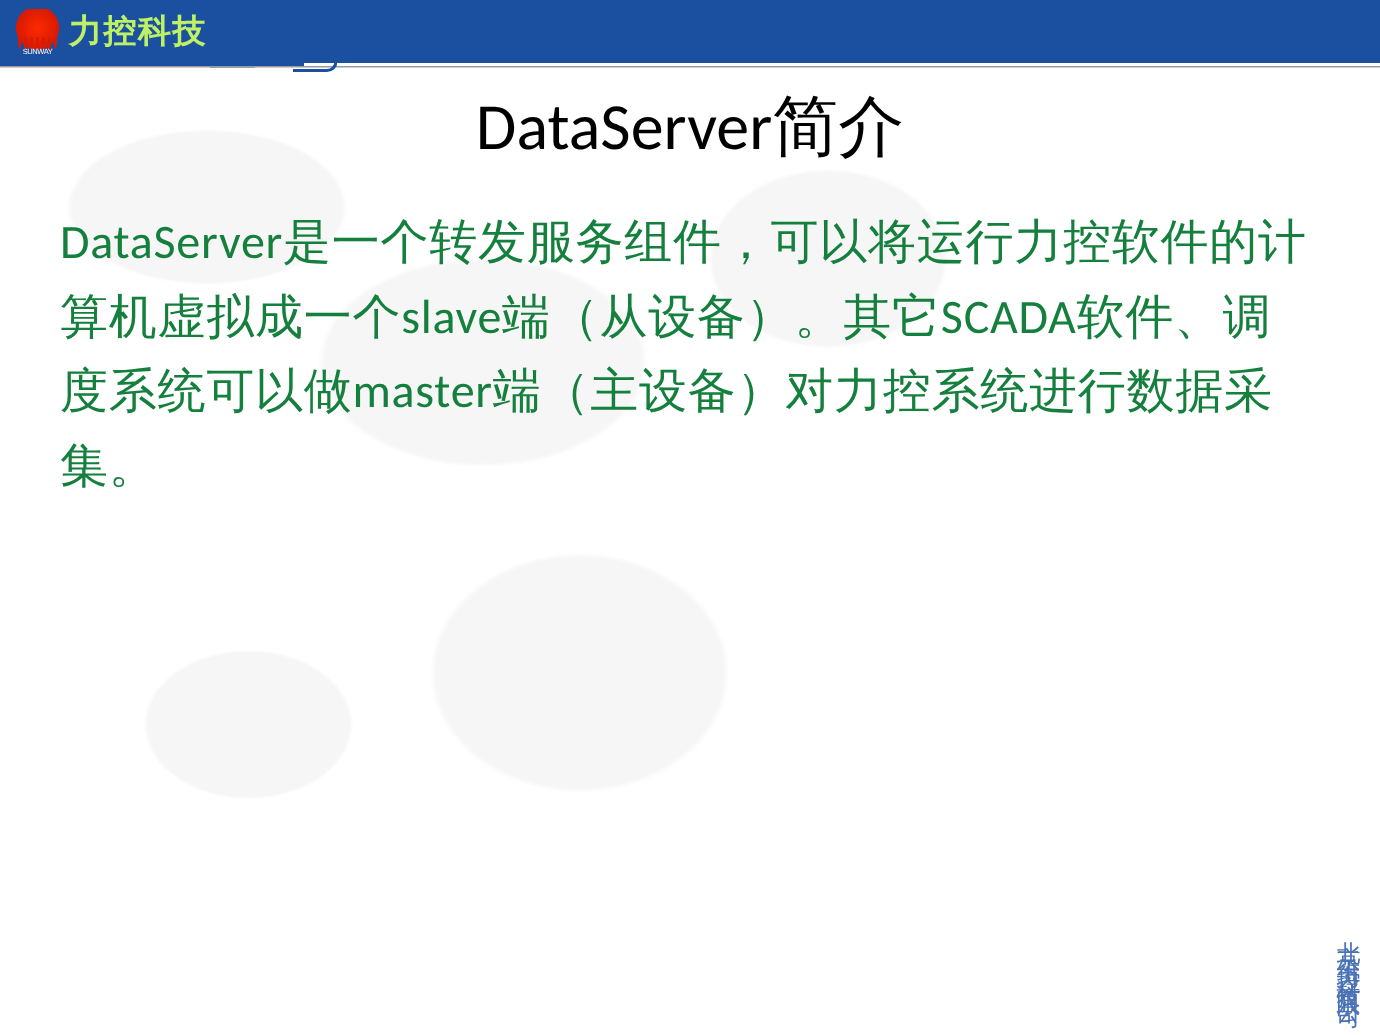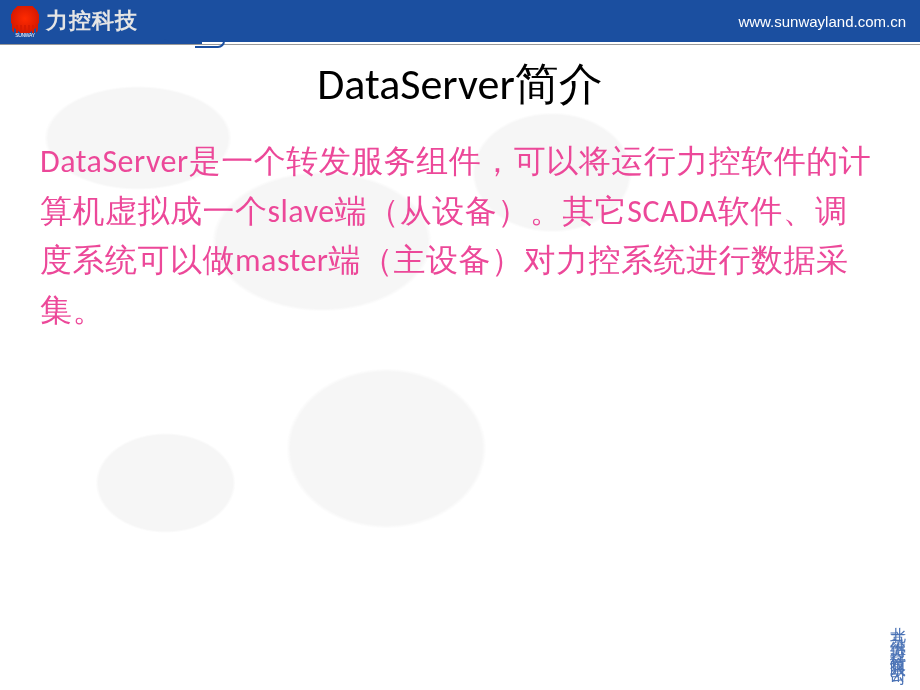--- a/index.html
+++ b/index.html
@@ -94,21 +94,21 @@
       bottom: -2px;
       left: 0;
       right: 0;
       font-size: 5px;
       color: #fff;
       text-align: center;
       letter-spacing: -0.3px;
     }
 
     .logo-text {
-      color: #e5e5e5;
+      color: #bef264;
       font-size: 22px;
       font-weight: bold;
       letter-spacing: 1px;
     }
 
     .header-right {
       color: #ffffff;
       font-size: 15px;
       padding-right: 14px;
       font-family: Arial, sans-serif;
@@ -143,21 +143,21 @@
       text-align: center;
       font-size: 44px;
       color: #000000;
       font-weight: normal;
       margin-bottom: 23px;
       font-family: "Calibri", "Microsoft YaHei", sans-serif;
     }
 
     .body-text {
       font-size: 32px;
-      color: #ec4899;
+      color: #15803d;
       line-height: 1.55;
       font-family: "Calibri", "SimSun", "Microsoft YaHei", sans-serif;
       text-align: left;
       letter-spacing: 0.5px;
     }
 
     .vertical-company {
       position: absolute;
       right: 12px;
       bottom: 28px;
@@ -177,21 +177,20 @@
 
 <div class="header">
   <div class="header-left">
     <div class="logo-box">
       <div class="logo-icon">
         <span class="sun-label">SUNWAY</span>
       </div>
       <span class="logo-text">力控科技</span>
     </div>
   </div>
-  <div class="header-right">www.sunwayland.com.cn</div>
 </div>
 <div class="header-underline">
   <div class="header-underline-curve"></div>
 </div>
 
 <div class="content">
   <h1 class="title">DataServer简介</h1>
   <p class="body-text">DataServer是一个转发服务组件，可以将运行力控软件的计算机虚拟成一个slave端（从设备）。其它SCADA软件、调度系统可以做master端（主设备）对力控系统进行数据采集。</p>
 </div>
 

